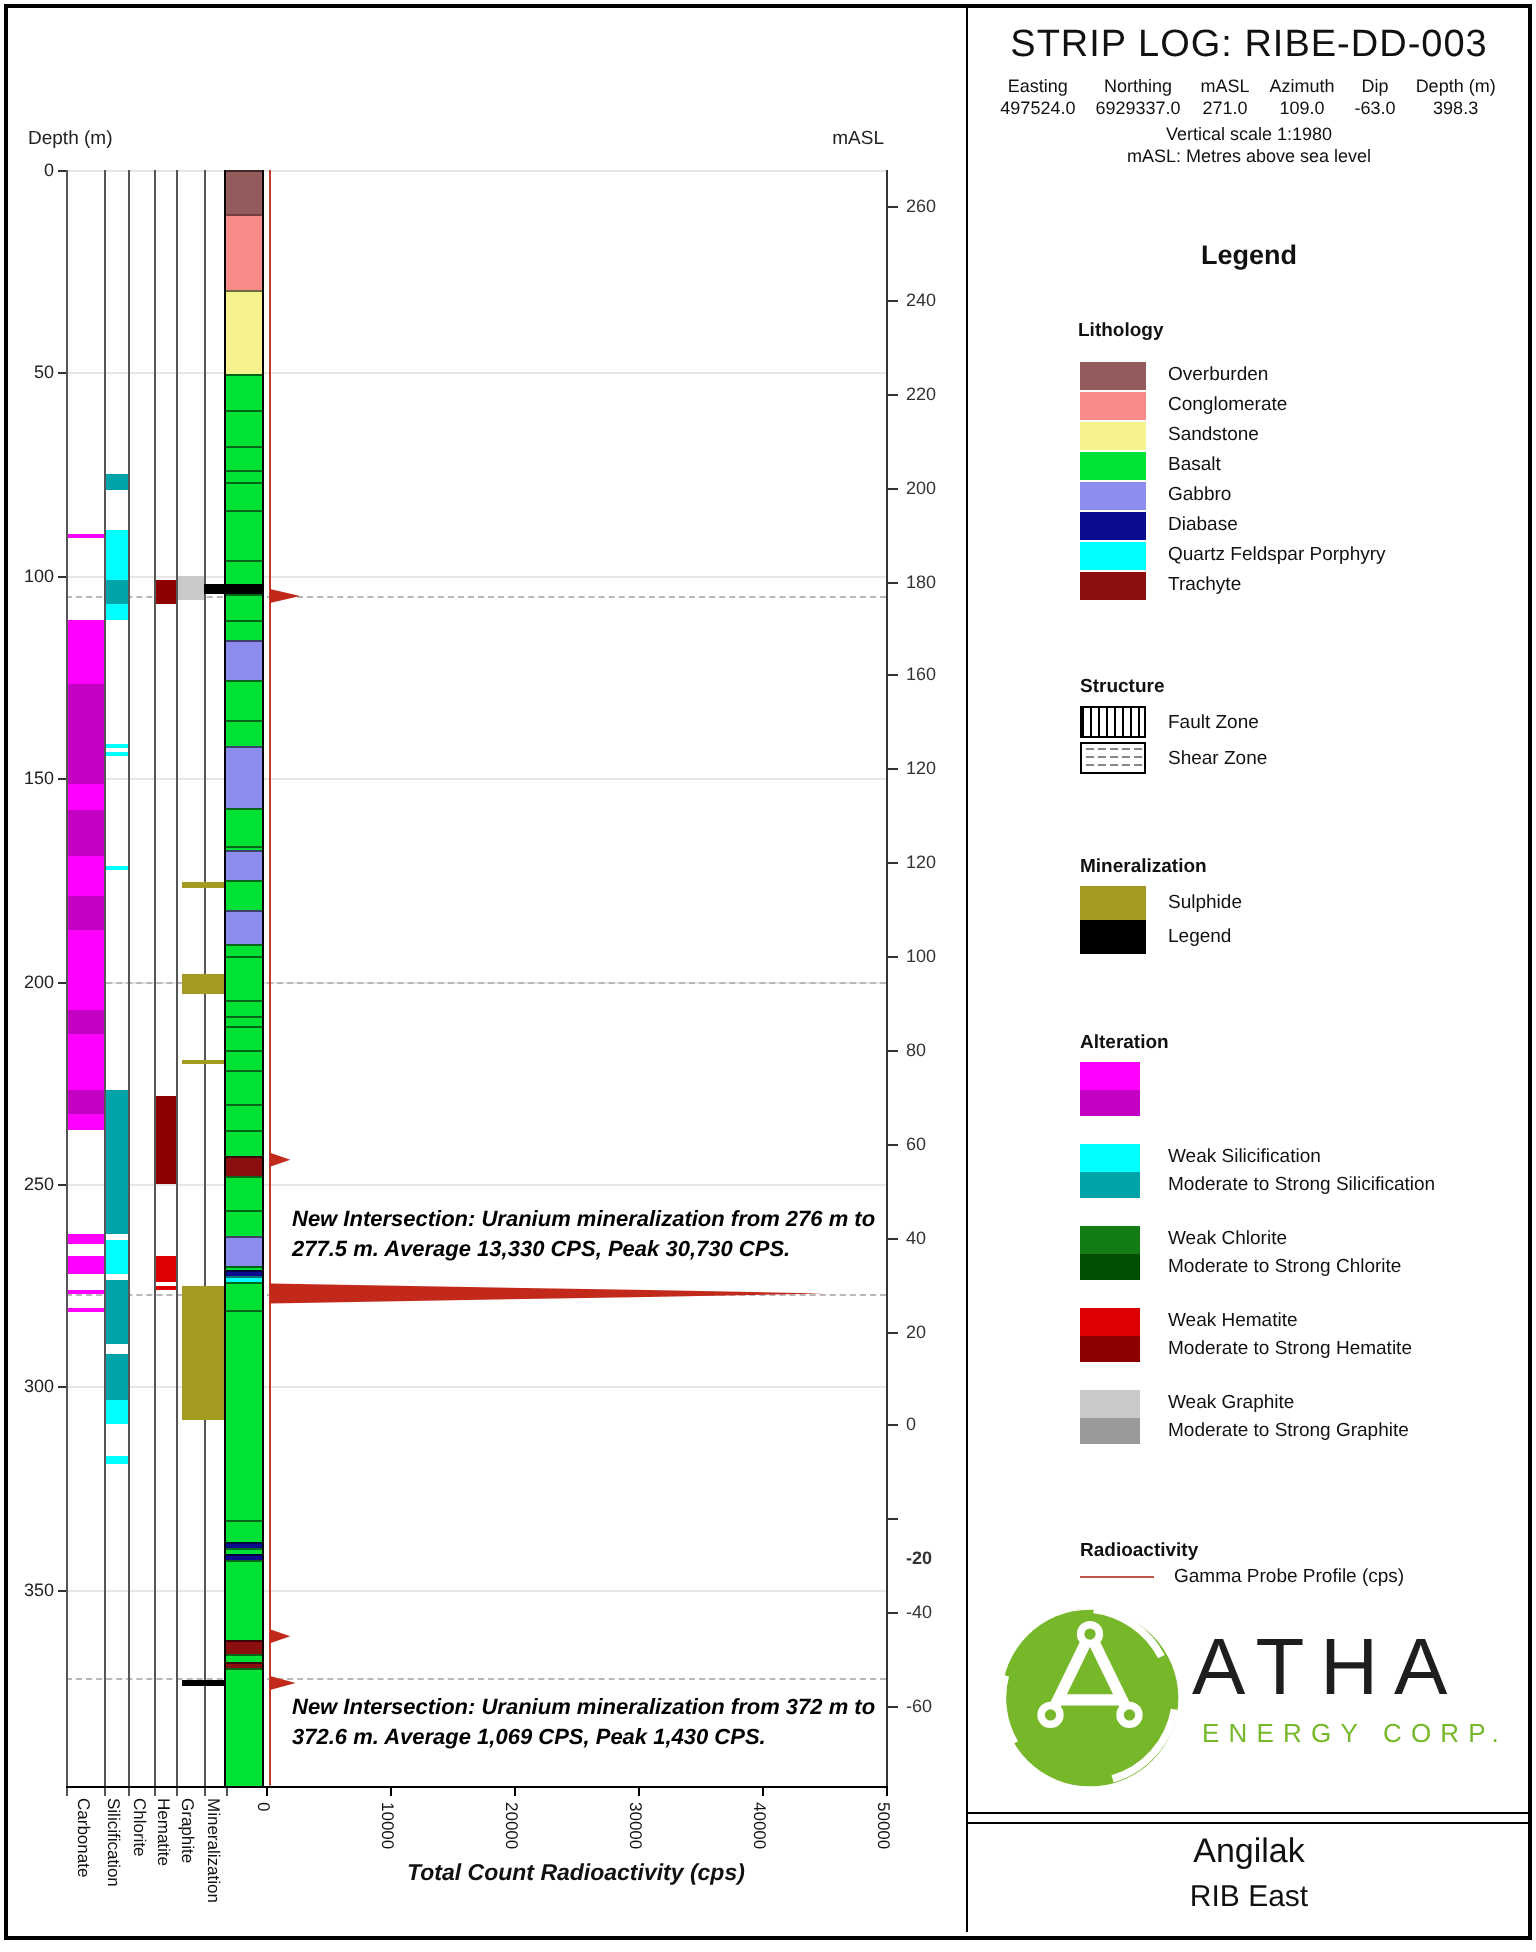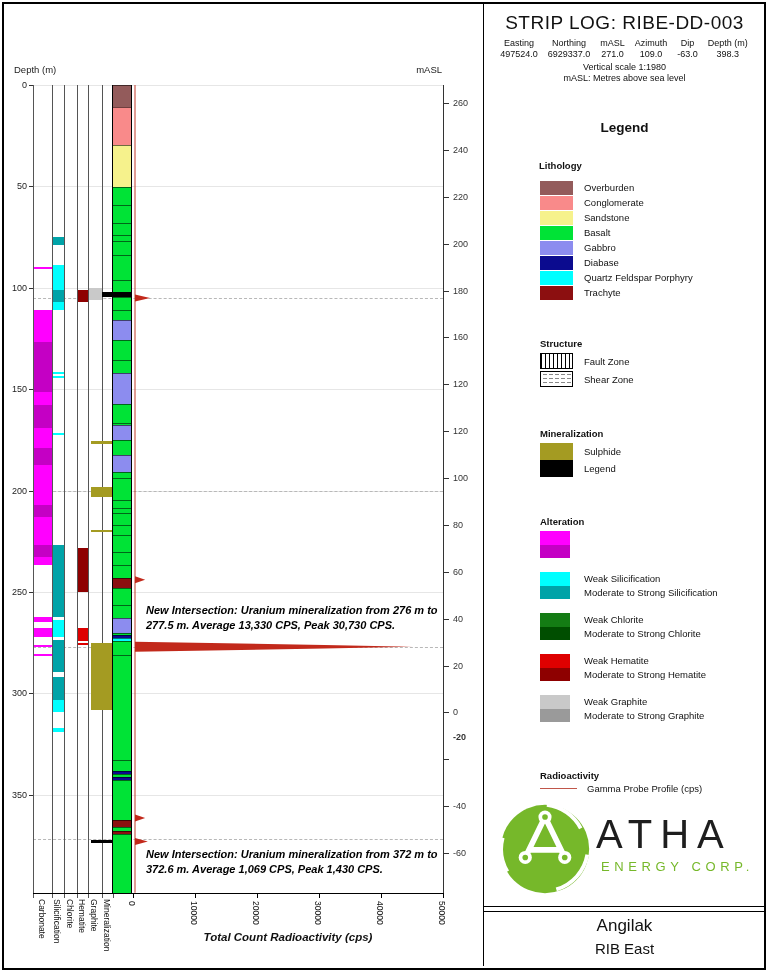--- a/index.html
+++ b/index.html
@@ -87,21 +87,21 @@
     <div style="left: 453px; top: 519.884px; font-size: 9px; color: rgb(51, 51, 51);">80</div>
     <div style="left: 443px; top: 571.76px; width: 6px; height: 1px; background: rgb(51, 51, 51);"></div>
     <div style="left: 453px; top: 566.76px; font-size: 9px; color: rgb(51, 51, 51);">60</div>
     <div style="left: 443px; top: 618.636px; width: 6px; height: 1px; background: rgb(51, 51, 51);"></div>
     <div style="left: 453px; top: 613.636px; font-size: 9px; color: rgb(51, 51, 51);">40</div>
     <div style="left: 443px; top: 665.512px; width: 6px; height: 1px; background: rgb(51, 51, 51);"></div>
     <div style="left: 453px; top: 660.512px; font-size: 9px; color: rgb(51, 51, 51);">20</div>
     <div style="left: 443px; top: 712.388px; width: 6px; height: 1px; background: rgb(51, 51, 51);"></div>
     <div style="left: 453px; top: 707.388px; font-size: 9px; color: rgb(51, 51, 51);">0</div>
     <div style="left: 443px; top: 759.264px; width: 6px; height: 1px; background: rgb(51, 51, 51);"></div>
-    <div style="left: 453px; top: 732px; font-size: 9px; color: rgb(51, 51, 51); font-weight: bold;">-20</div>
+    <div style="left: 453px; top: 774px; font-size: 9px; color: rgb(51, 51, 51); font-weight: bold;">-20</div>
     <div style="left: 443px; top: 806.14px; width: 6px; height: 1px; background: rgb(51, 51, 51);"></div>
     <div style="left: 453px; top: 801.14px; font-size: 9px; color: rgb(51, 51, 51);">-40</div>
     <div style="left: 443px; top: 853.016px; width: 6px; height: 1px; background: rgb(51, 51, 51);"></div>
     <div style="left: 453px; top: 848.016px; font-size: 9px; color: rgb(51, 51, 51);">-60</div>
     <div style="left: 443px; top: 85px; width: 1px; height: 807.752px; background: rgb(51, 51, 51);"></div>
     <div style="left: 33px; top: 85px; width: 1px; height: 812.752px; background: rgb(85, 85, 85);"></div>
     <div style="left: 52px; top: 85px; width: 1px; height: 812.752px; background: rgb(85, 85, 85);"></div>
     <div style="left: 64px; top: 85px; width: 1px; height: 812.752px; background: rgb(85, 85, 85);"></div>
     <div style="left: 77px; top: 85px; width: 1px; height: 812.752px; background: rgb(85, 85, 85);"></div>
     <div style="left: 88px; top: 85px; width: 1px; height: 812.752px; background: rgb(85, 85, 85);"></div>

